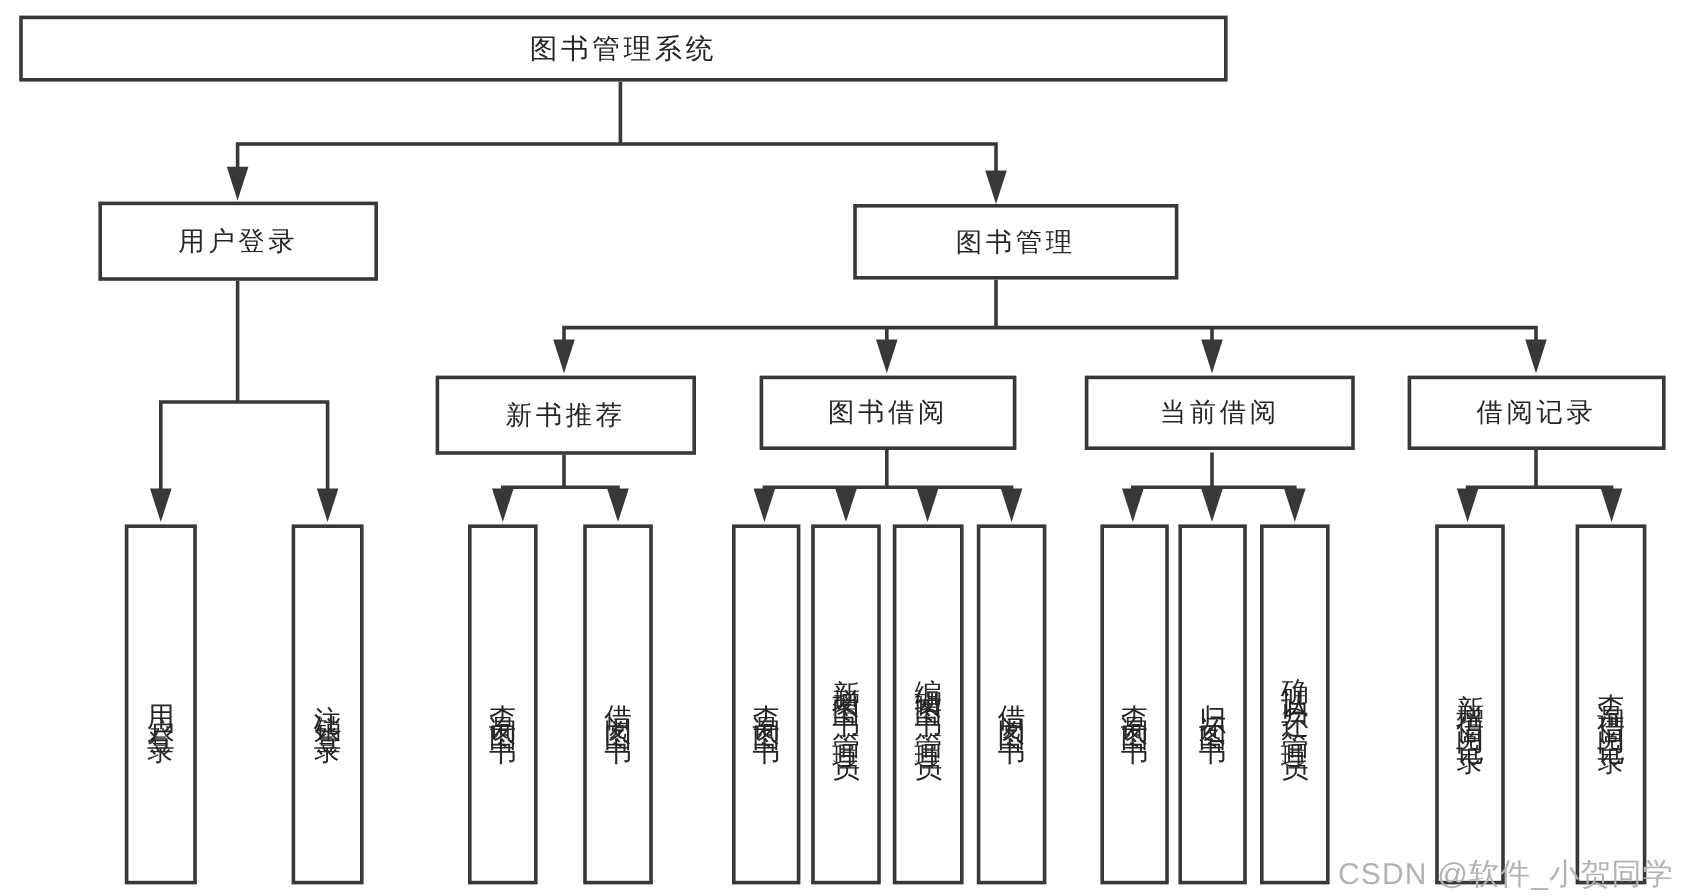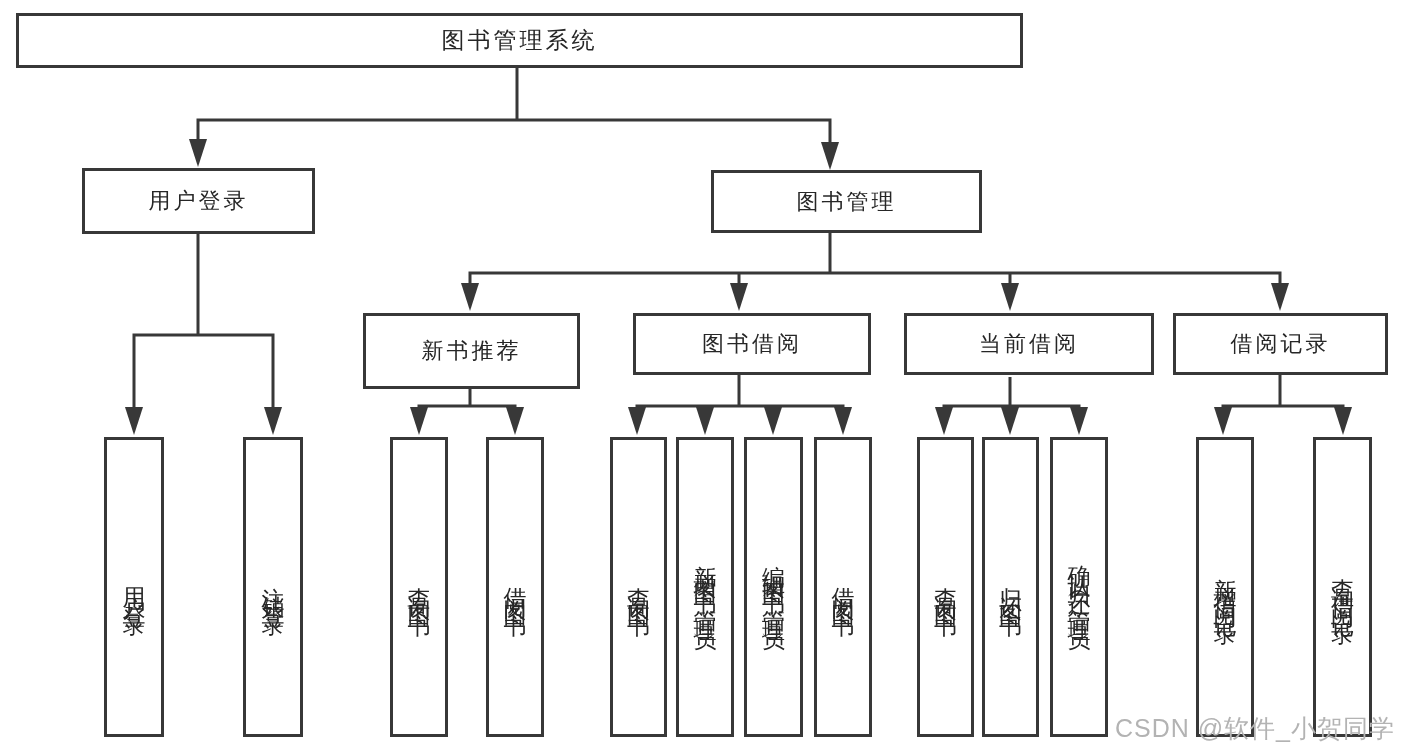--- a/index.html
+++ b/index.html
@@ -86,23 +86,23 @@
     <polygon points="1079,435 1070,407 1088,407"></polygon>
     <polygon points="1223,435 1214,407 1232,407"></polygon>
     <polygon points="1343,435 1334,407 1352,407"></polygon>
   </svg>
 
   <div class="node hbox title" style="left:16px;top:13px;width:1007px;height:55px;">图书管理系统</div>
 
   <div class="node hbox" style="left:82px;top:168px;width:233px;height:66px;">用户登录</div>
   <div class="node hbox" style="left:711px;top:170px;width:271px;height:63px;">图书管理</div>
 
-  <div class="node hbox" style="left:363px;top:313px;width:217px;height:76px;">新书推荐</div>
-  <div class="node hbox" style="left:633px;top:313px;width:238px;height:62px;">图书借阅</div>
-  <div class="node hbox" style="left:904px;top:313px;width:250px;height:62px;">当前借阅</div>
+  <div class="node hbox" style="left:363px;top:313px;width:217px;height:66px;">新书推荐</div>
+  <div class="node hbox" style="left:633px;top:313px;width:214px;height:62px;">图书借阅</div>
+  <div class="node hbox" style="left:904px;top:313px;width:225px;height:62px;">当前借阅</div>
   <div class="node hbox" style="left:1173px;top:313px;width:215px;height:62px;">借阅记录</div>
 
   <div class="node vbox" style="left:104px;top:437px;width:60px;height:300px;">用户登录</div>
   <div class="node vbox" style="left:243px;top:437px;width:60px;height:300px;">注销登录</div>
 
   <div class="node vbox" style="left:390px;top:437px;width:58px;height:300px;">查询图书</div>
   <div class="node vbox" style="left:486px;top:437px;width:58px;height:300px;">借阅图书</div>
 
   <div class="node vbox" style="left:610px;top:437px;width:57px;height:300px;">查询图书</div>
   <div class="node vbox" style="left:676px;top:437px;width:58px;height:300px;">新增图书（管理员）</div>

